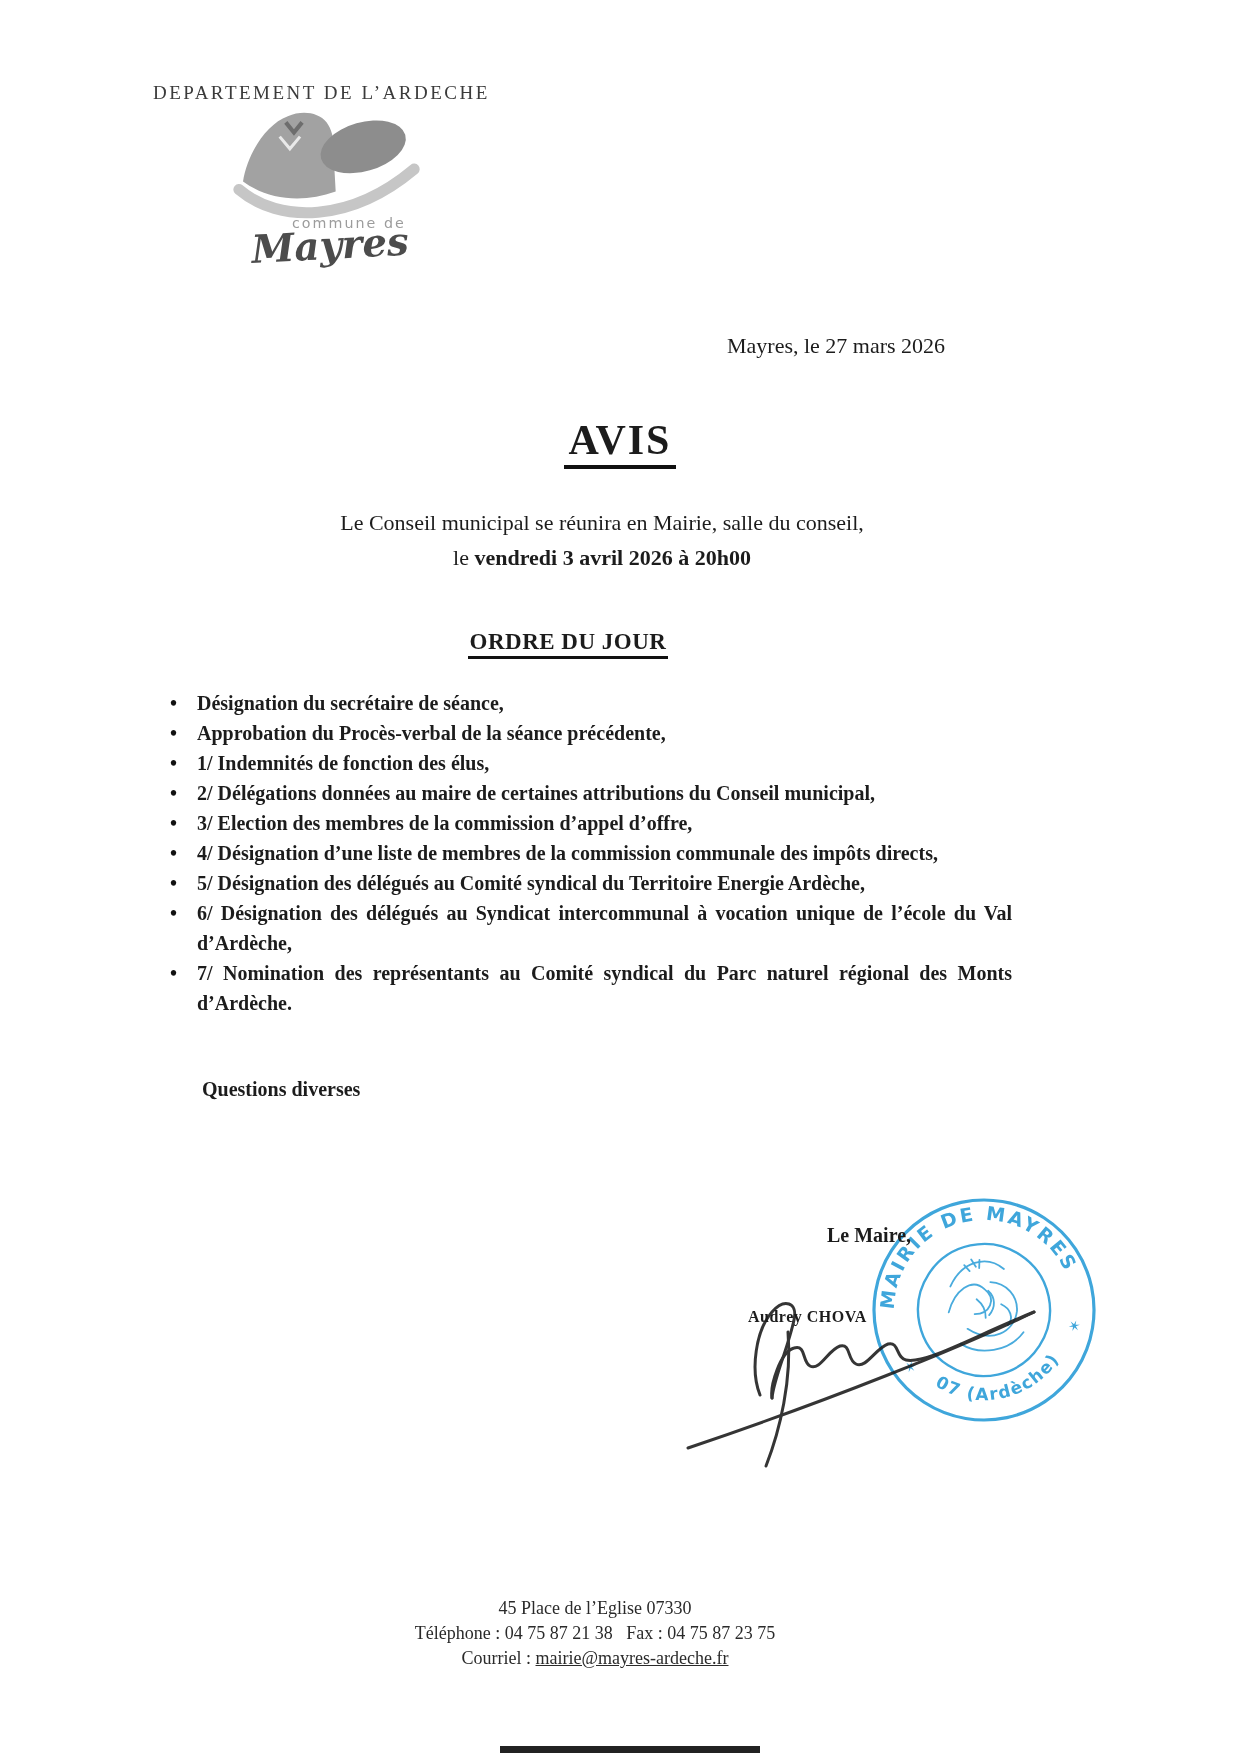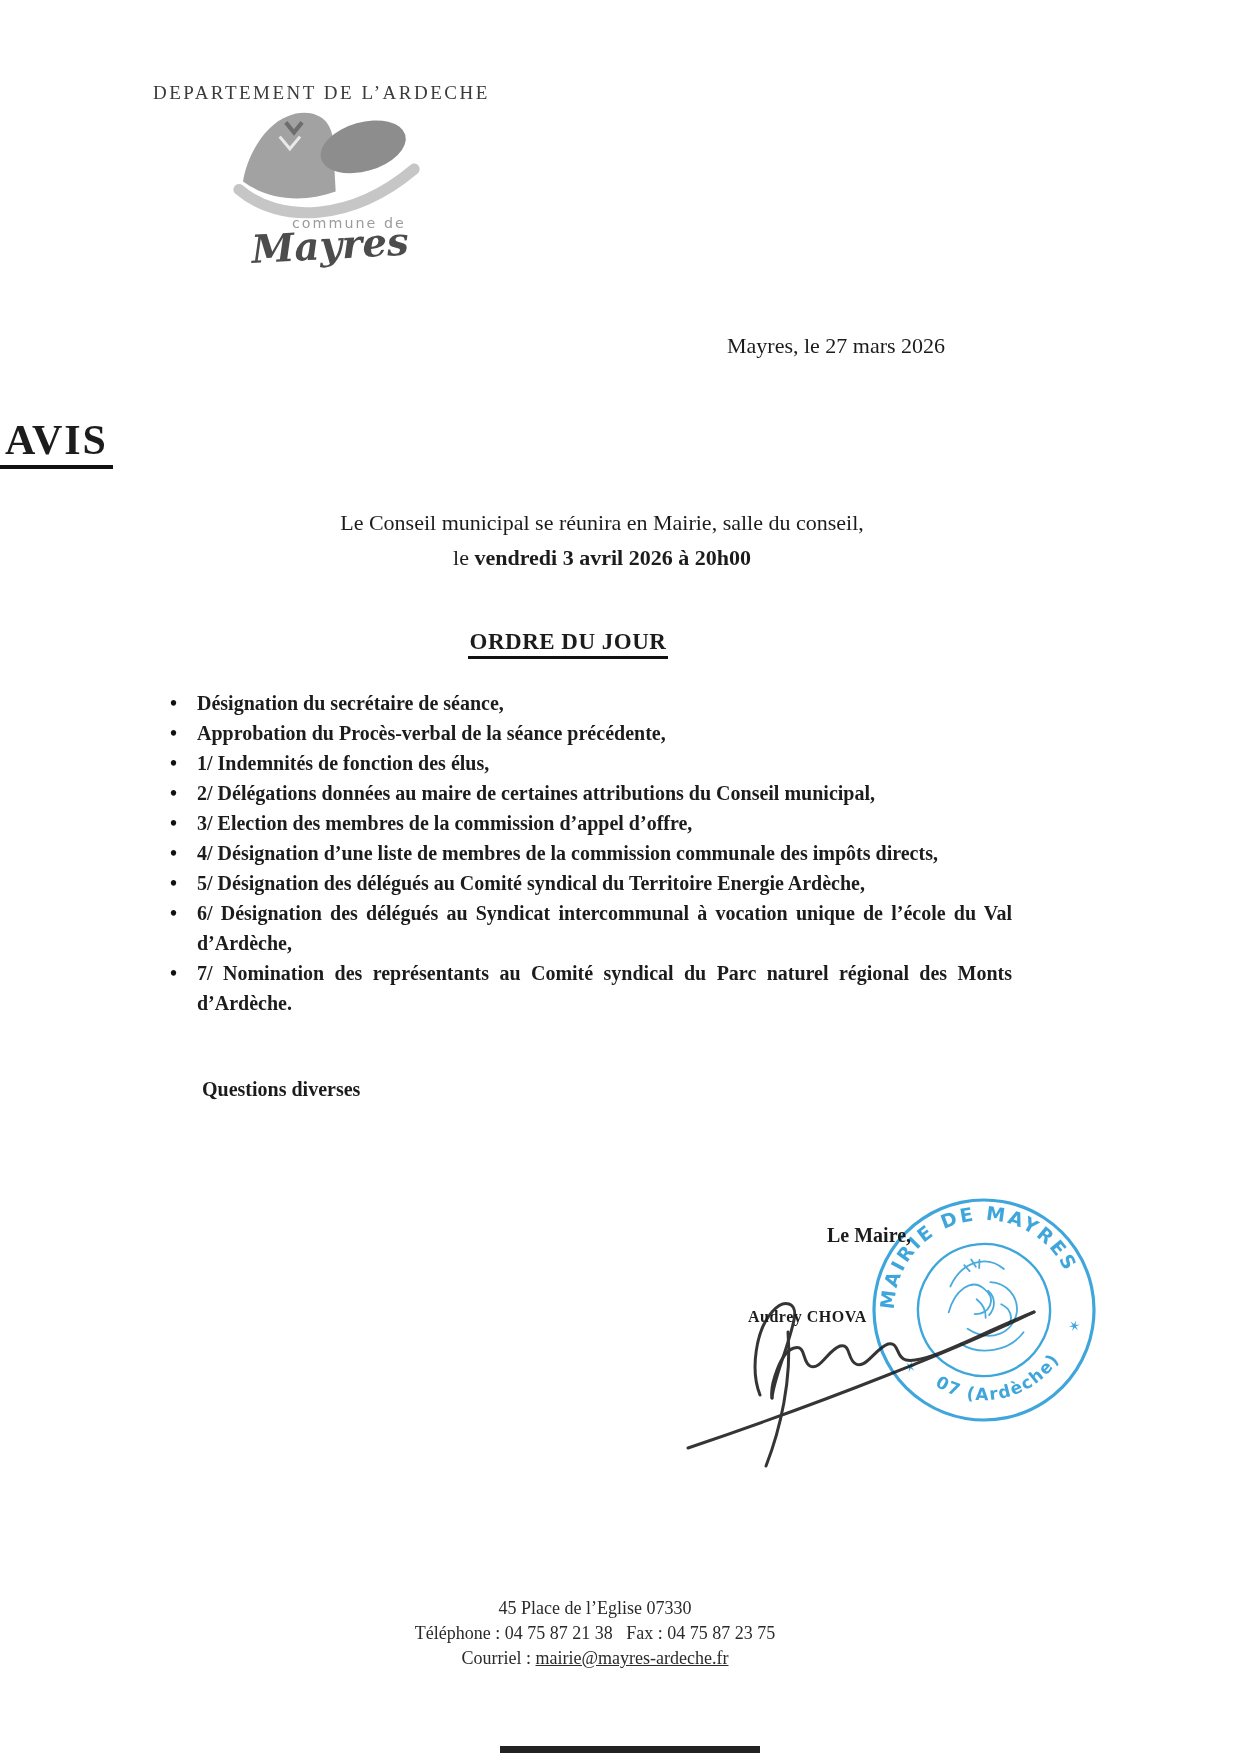--- a/index.html
+++ b/index.html
@@ -7,21 +7,21 @@
     position:relative;width:1240px;height:1754px;margin:0 auto;
     background:#ffffff;overflow:hidden;
     font-family:"Liberation Serif",serif;color:#1c1c1c;
   }
   .dept-header{
     position:absolute;left:153px;top:82px;
     font-size:19px;letter-spacing:2.5px;color:#3b3b3b;white-space:nowrap;text-align:right;
   }
   .logo{position:absolute;left:228px;top:102px;width:195px;height:168px;}
   .dateline{position:absolute;left:727px;top:333px;font-size:22px;white-space:nowrap;}
-  .title-wrap{position:absolute;left:0;top:416px;width:1240px;text-align:left;}
+  .title-wrap{position:absolute;left:0;top:416px;width:1240px;text-align:center;}
   .doc-title{
     display:inline-block;margin:0;font-size:42px;font-weight:bold;letter-spacing:2px;
     border-bottom:4px solid #111;padding:0 5px 1px;
   }
   .intro{position:absolute;left:0;top:505px;width:1204px;text-align:center;
     font-size:22px;line-height:35px;}
   .intro b{font-weight:bold;}
   .agenda-heading-wrap{position:absolute;left:0;top:629px;width:1136px;text-align:center;}
   .agenda-heading{
     display:inline-block;margin:0;font-size:23px;font-weight:bold;letter-spacing:0.5px;

